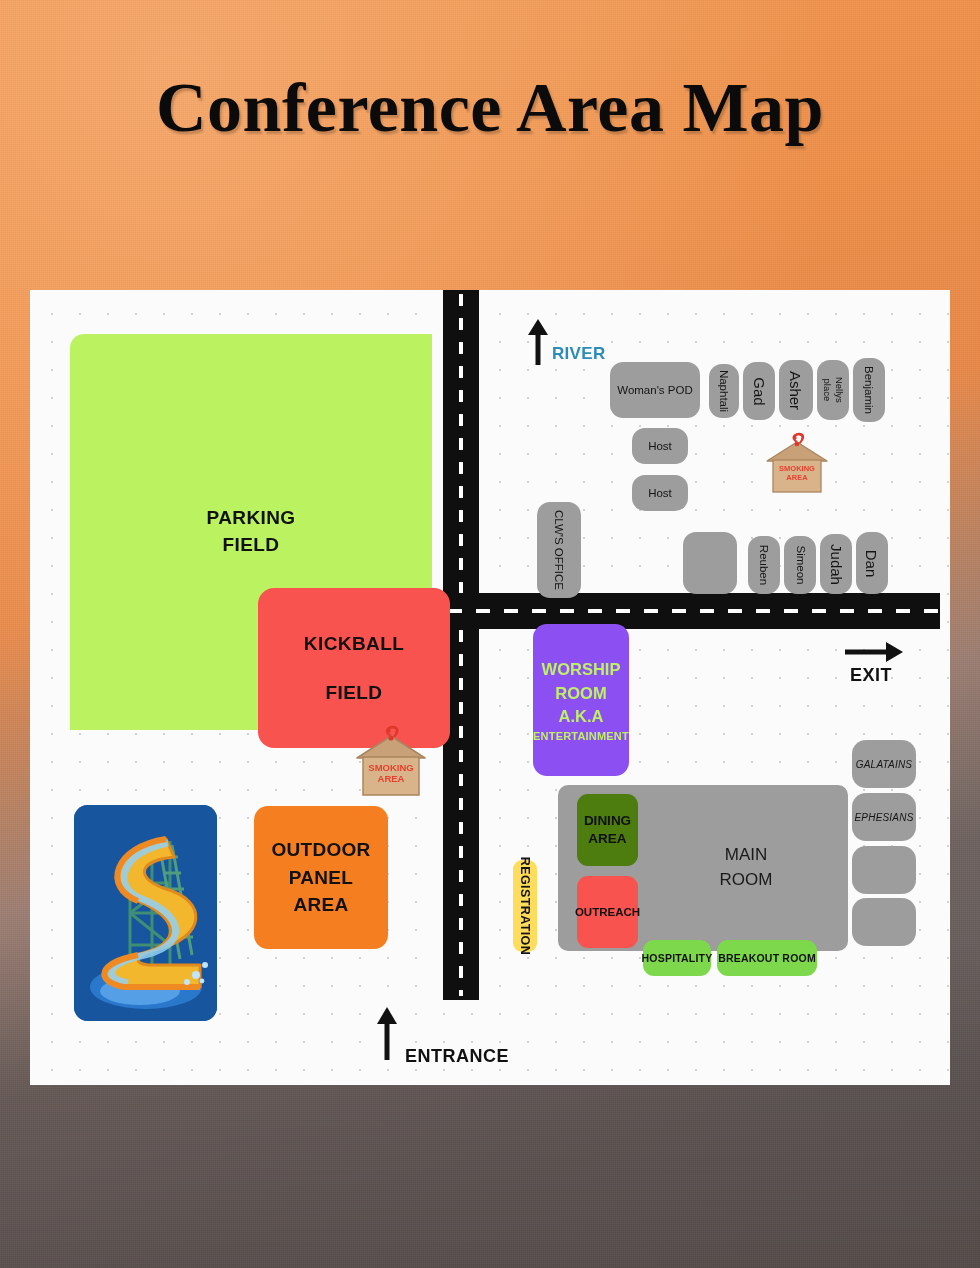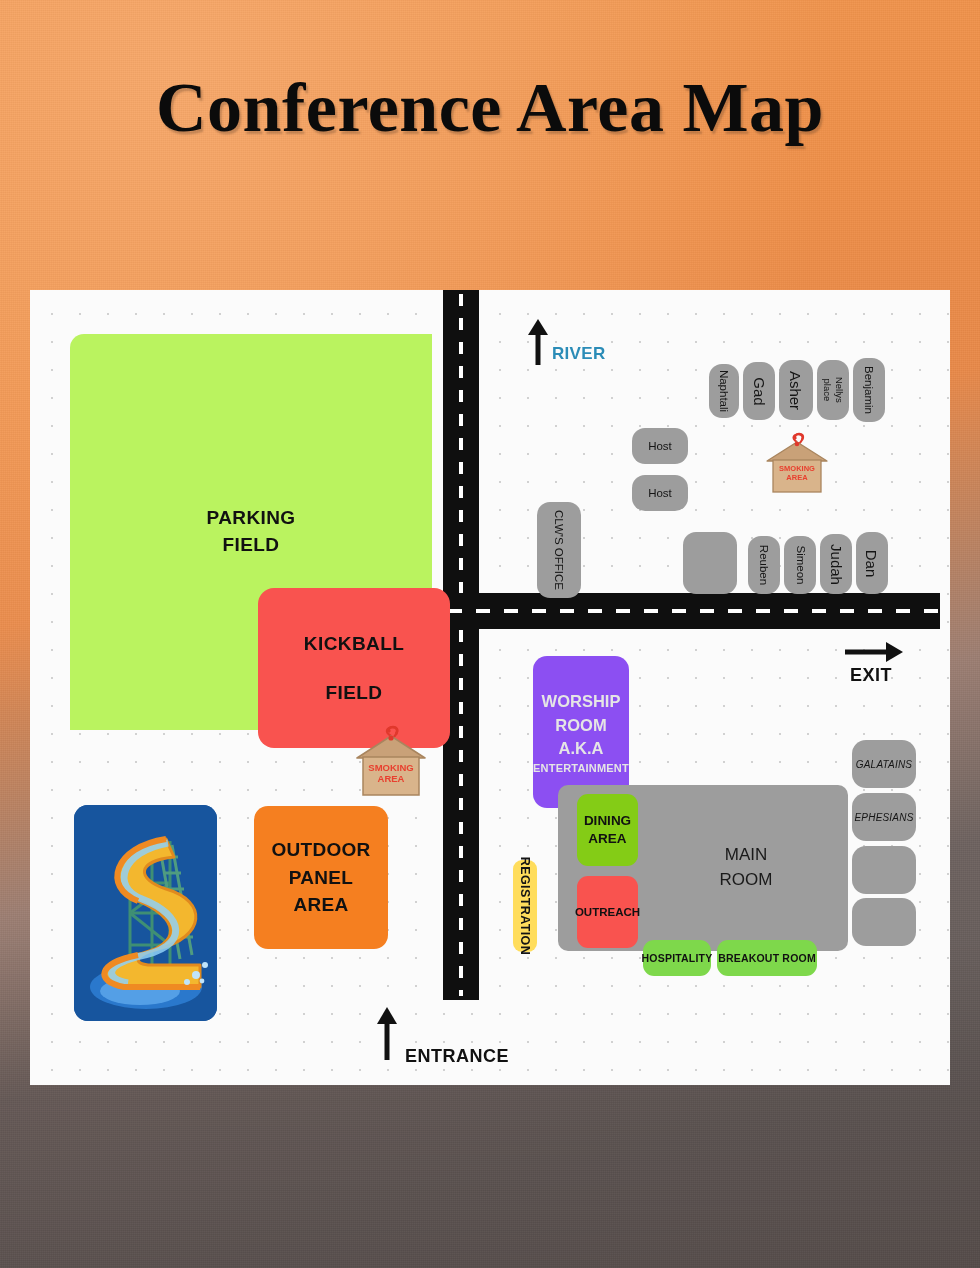--- a/index.html
+++ b/index.html
@@ -48,26 +48,26 @@
   
   .zone{font-weight:bold;color:#111;}
   #parking{background:#baf35f;}
   #parking .lbl{font-size:19px;line-height:1.42;letter-spacing:.4px;}
   #kickball{background:#f9534f;border-radius:16px;}
   #kickball .lbl{font-size:19px;line-height:2.6;letter-spacing:.4px;}
   #outdoor{background:#f57f20;border-radius:14px;}
   #outdoor .lbl{font-size:19px;line-height:1.45;letter-spacing:.3px;}
   #slidecard{background:#17559e;border-radius:14px;overflow:hidden;}
   #pool{background:#17559e;border-radius:12px;color:#fff;font-size:21px;font-weight:bold;letter-spacing:.6px;}
-  #worship{background:#8c4ff2;border-radius:14px;flex-direction:column;color:#e5e5e5;margin-top:32px;}
+  #worship{background:#8c4ff2;border-radius:14px;flex-direction:column;color:#bef264;}
   #worship .l1{font-size:16.5px;font-weight:bold;line-height:1.42;}
   #worship .l2{font-size:11px;font-weight:bold;letter-spacing:.2px;margin-top:1px;}
   #mainroom{background:#9d9d9d;border-radius:10px;}
   #mainroom .lbl{font-size:17px;font-weight:normal;color:#1a1a1a;line-height:1.45;}
-  #dining{background:#84cc16;border-radius:11px;}
+  #dining{background:#4d7c0f;border-radius:11px;}
   #dining .lbl{font-size:13.5px;font-weight:bold;color:#111;line-height:1.35;}
   #outreach{background:#f9534f;border-radius:11px;}
   #outreach .lbl{font-size:11.5px;font-weight:bold;color:#111;}
   .greenroom{background:#7ed84b;border-radius:11px;}
   .greenroom .lbl{font-size:10.5px;font-weight:bold;color:#111;letter-spacing:.2px;}
   #registration{
     background:#ffdd5c;border-radius:9px;
   }
   #registration .rot{
     transform:rotate(90deg);white-space:nowrap;font-size:12.5px;
@@ -198,20 +198,23 @@
       <path d="M45,14 L11,36 L79,36 Z" fill="#c9a178" stroke="#a9855e" stroke-width="1.6" stroke-linejoin="round"></path>
       <rect x="17" y="35" width="56" height="38" fill="#d9b48b" stroke="#a9855e" stroke-width="1.5"></rect>
       <circle cx="45" cy="16" r="2.6" fill="#e0382c"></circle>
     </svg>
     <div class="txt" style="top:40px;font-size:9.5px;">
       <span>SMOKING</span><br>
       <span>AREA</span>
     </div>
   </div>
 
+  <div class="abs ctr pod" style="left:580px;top:72px;width:90px;height:56px;">
+    <div class="lbl">Woman's POD</div>
+  </div>
 
   <div class="abs ctr pod" style="left:679px;top:74px;width:30px;height:54px;">
     <div class="rot">Naphtali</div>
   </div>
   <div class="abs ctr pod" style="left:713px;top:72px;width:32px;height:58px;">
     <div class="rot big">Gad</div>
   </div>
   <div class="abs ctr pod" style="left:749px;top:70px;width:34px;height:60px;">
     <div class="rot big">Asher</div>
   </div>

